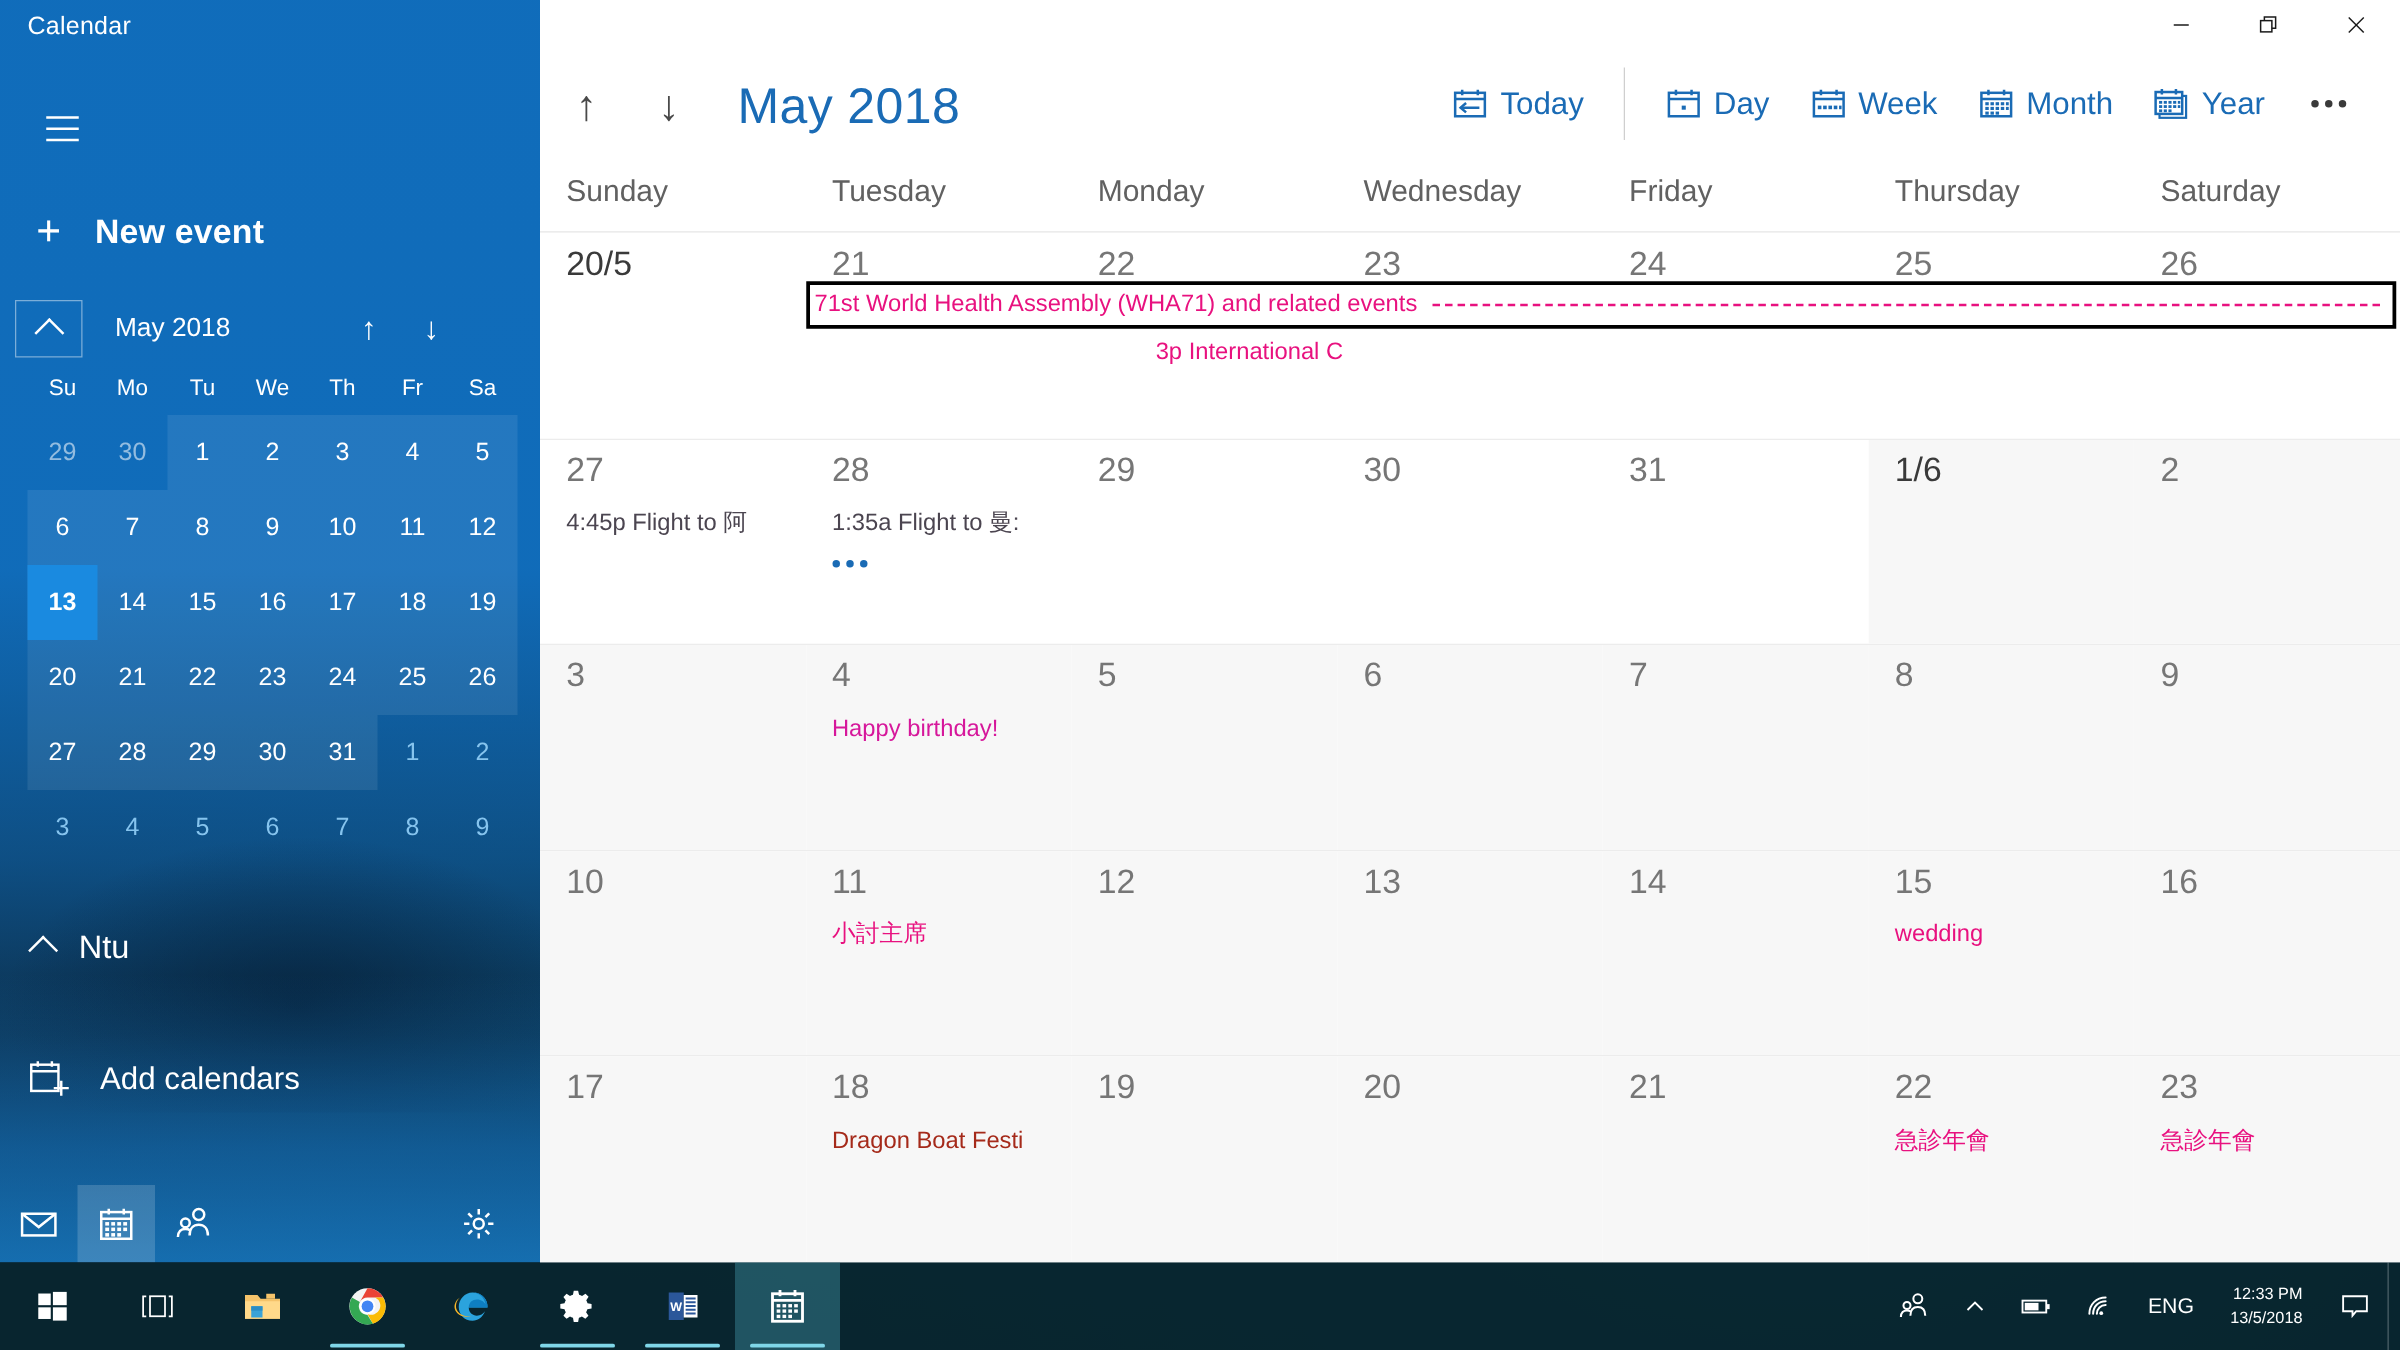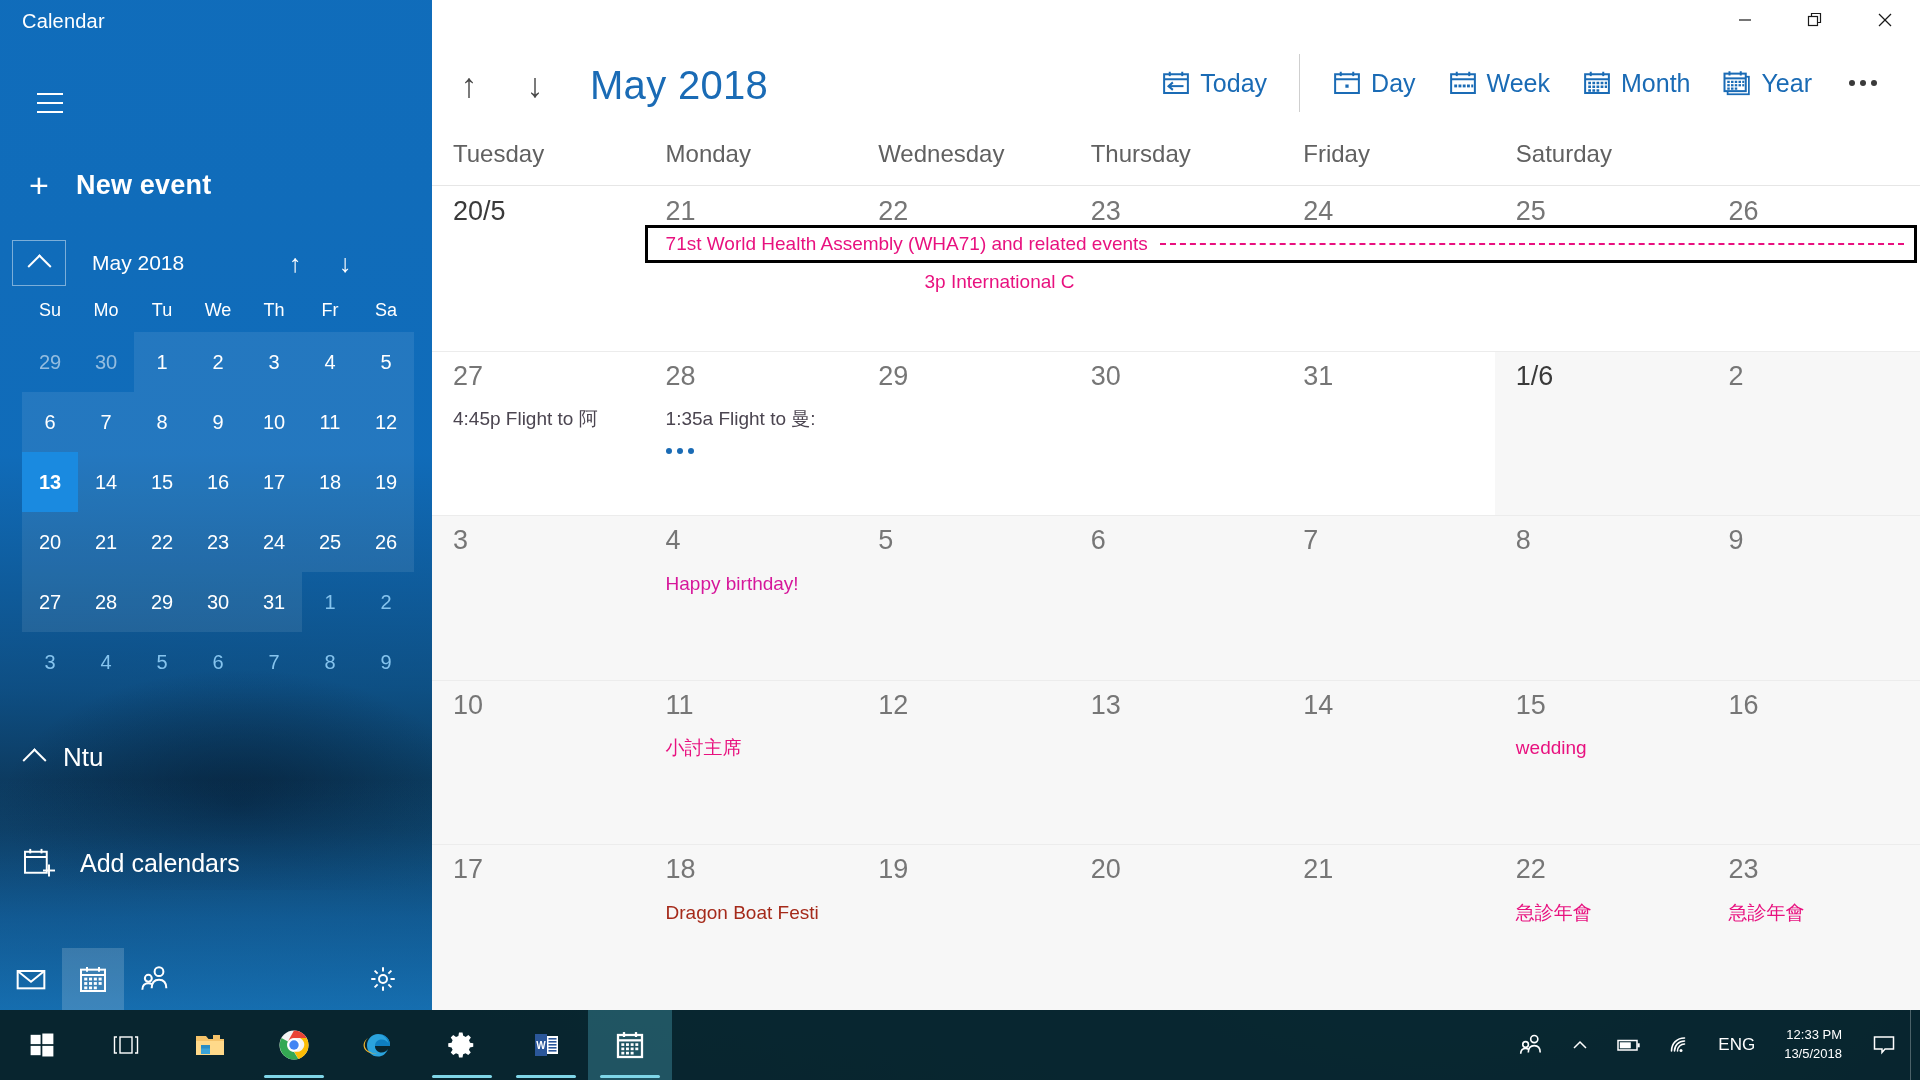--- a/index.html
+++ b/index.html
@@ -265,21 +265,21 @@
   }
 
   
   #span-event {
     position: absolute;
     left: 14.2857%; top: 38px;
     width: 85.5%; height: 38px;
     background: #fff;
     border: 3px solid #000;
     display: flex; align-items: center;
-    padding-left: 18px; z-index: 5;
+    padding-left: 4px; z-index: 5;
     cursor: pointer;
   }
   #span-event .txt {
     color: #e8117f; font-size: 19px; white-space: nowrap; flex: none;
   }
   #span-event .dash {
     flex: 1; height: 0; margin: 0 10px 0 12px;
     border-top: 2px dashed #e8117f;
   }
   #span-sub {
@@ -624,25 +624,26 @@
         </div>
         <div class="more-btn">
           <i></i>
           <i></i>
           <i></i>
         </div>
       </div>
     </div>
 
     <div id="dow-header">
+        <div>Sunday</div>
         <div>Tuesday</div>
         <div>Monday</div>
         <div>Wednesday</div>
+        <div>Friday</div>
         <div>Thursday</div>
-        <div>Friday</div>
         <div>Saturday</div>
       </div>
 
     <div id="grid">
         <div class="week-row">
           <div class="day-cell">
             <div class="day-num current">20/5</div>
           </div>
           <div class="day-cell">
             <div class="day-num">21</div>

